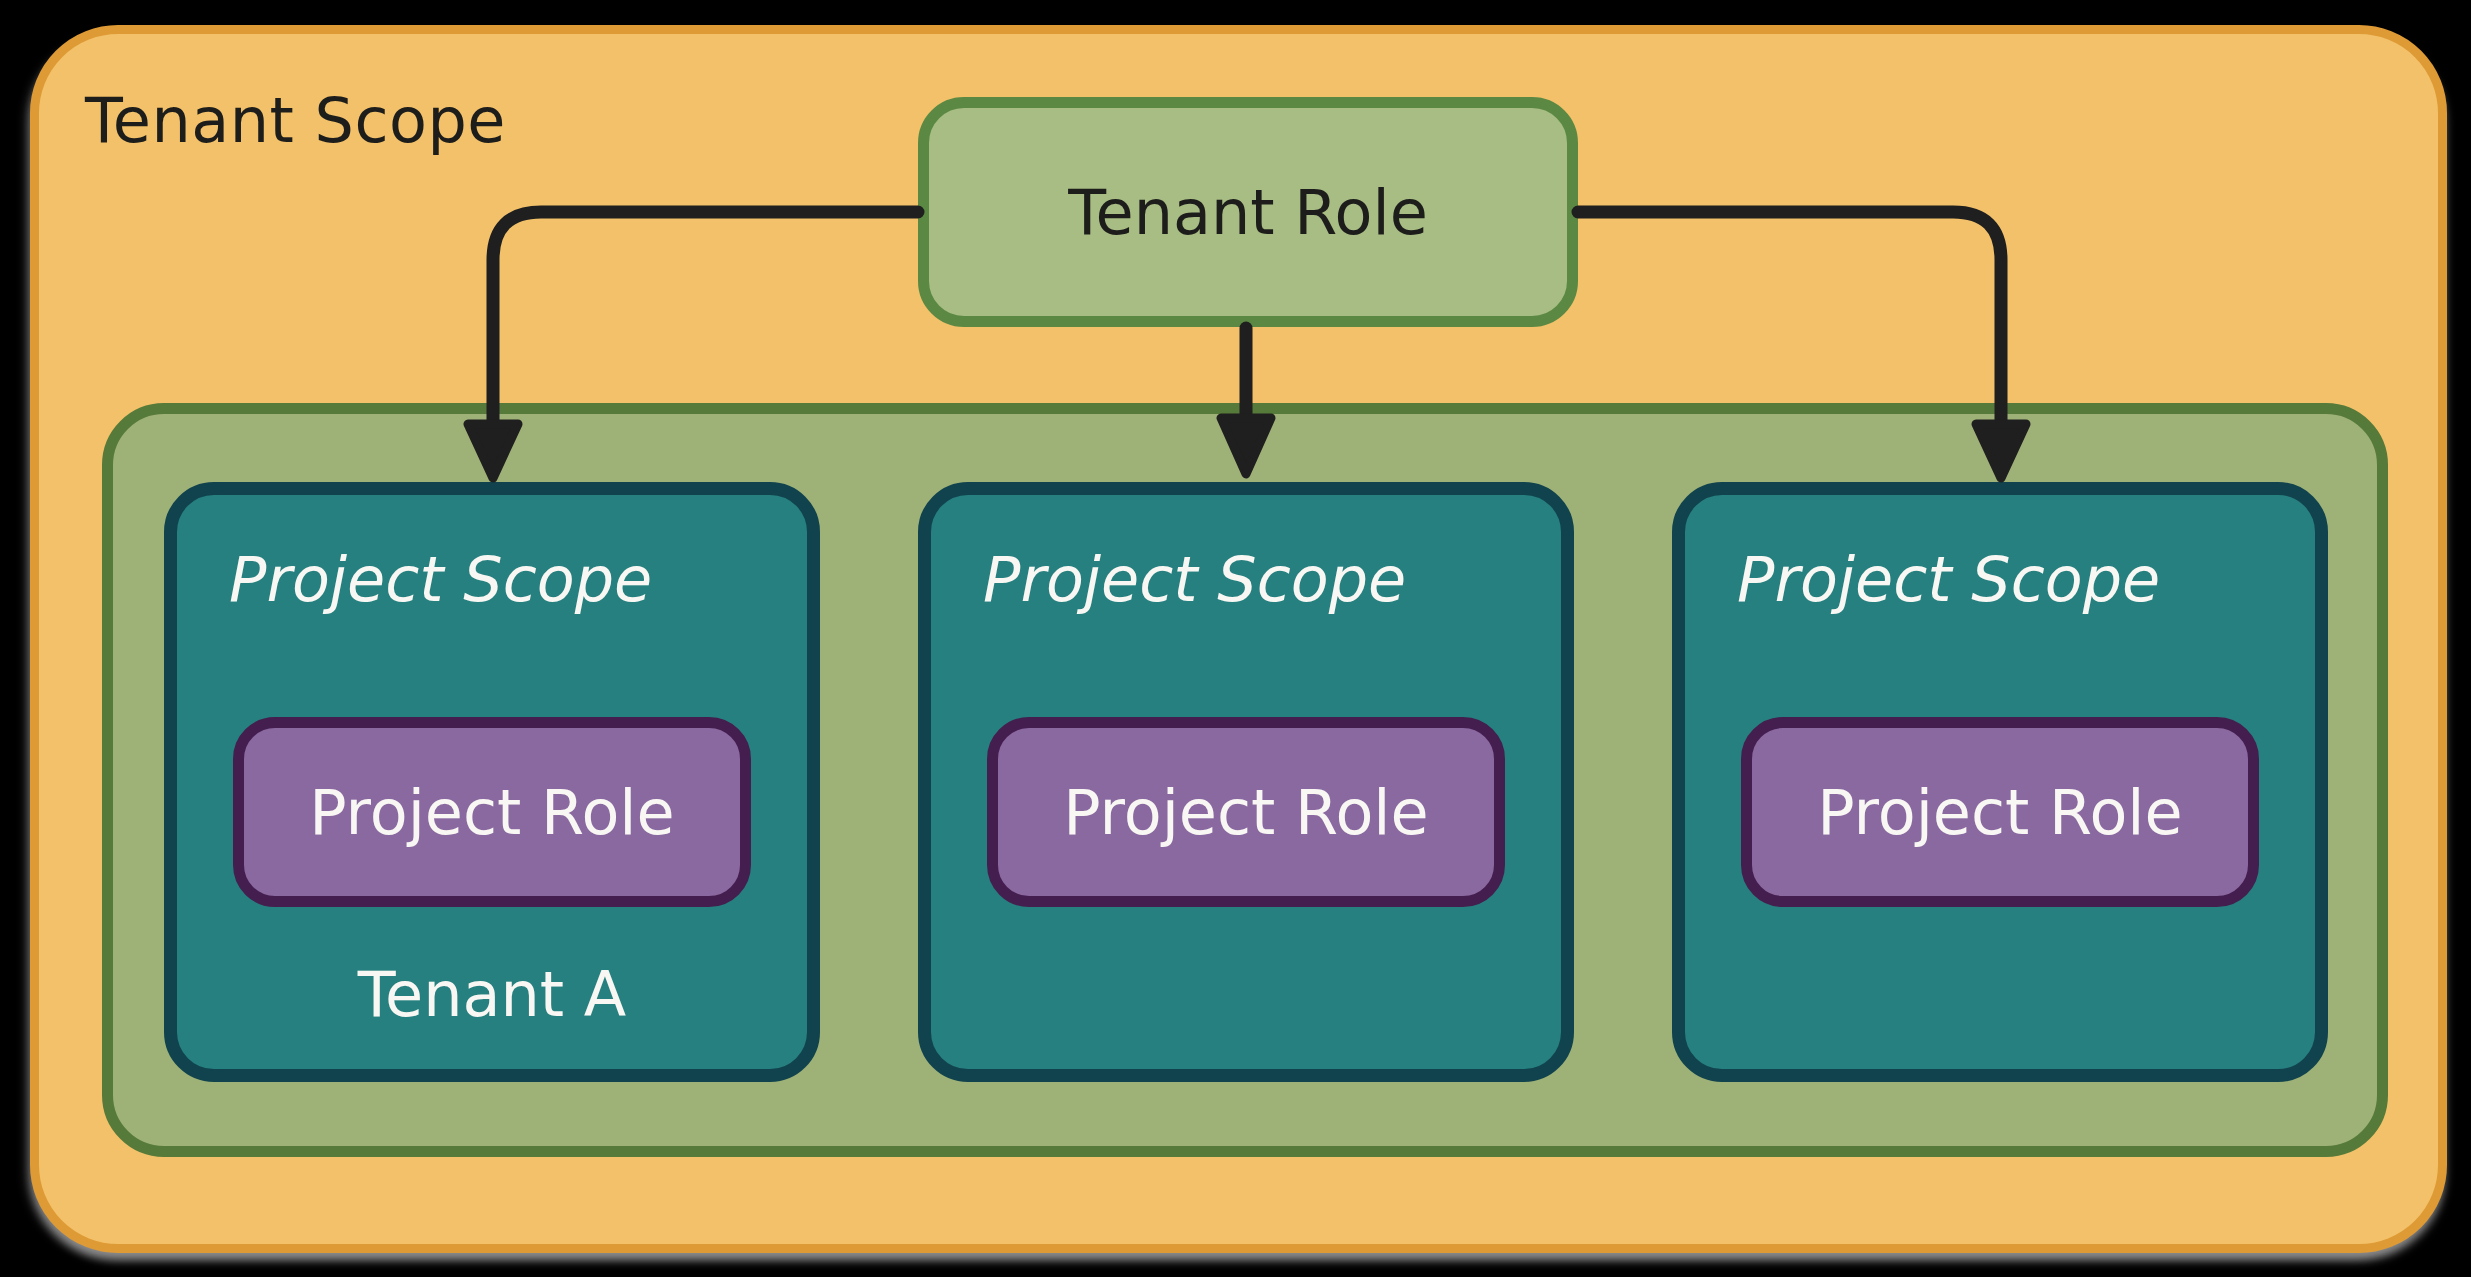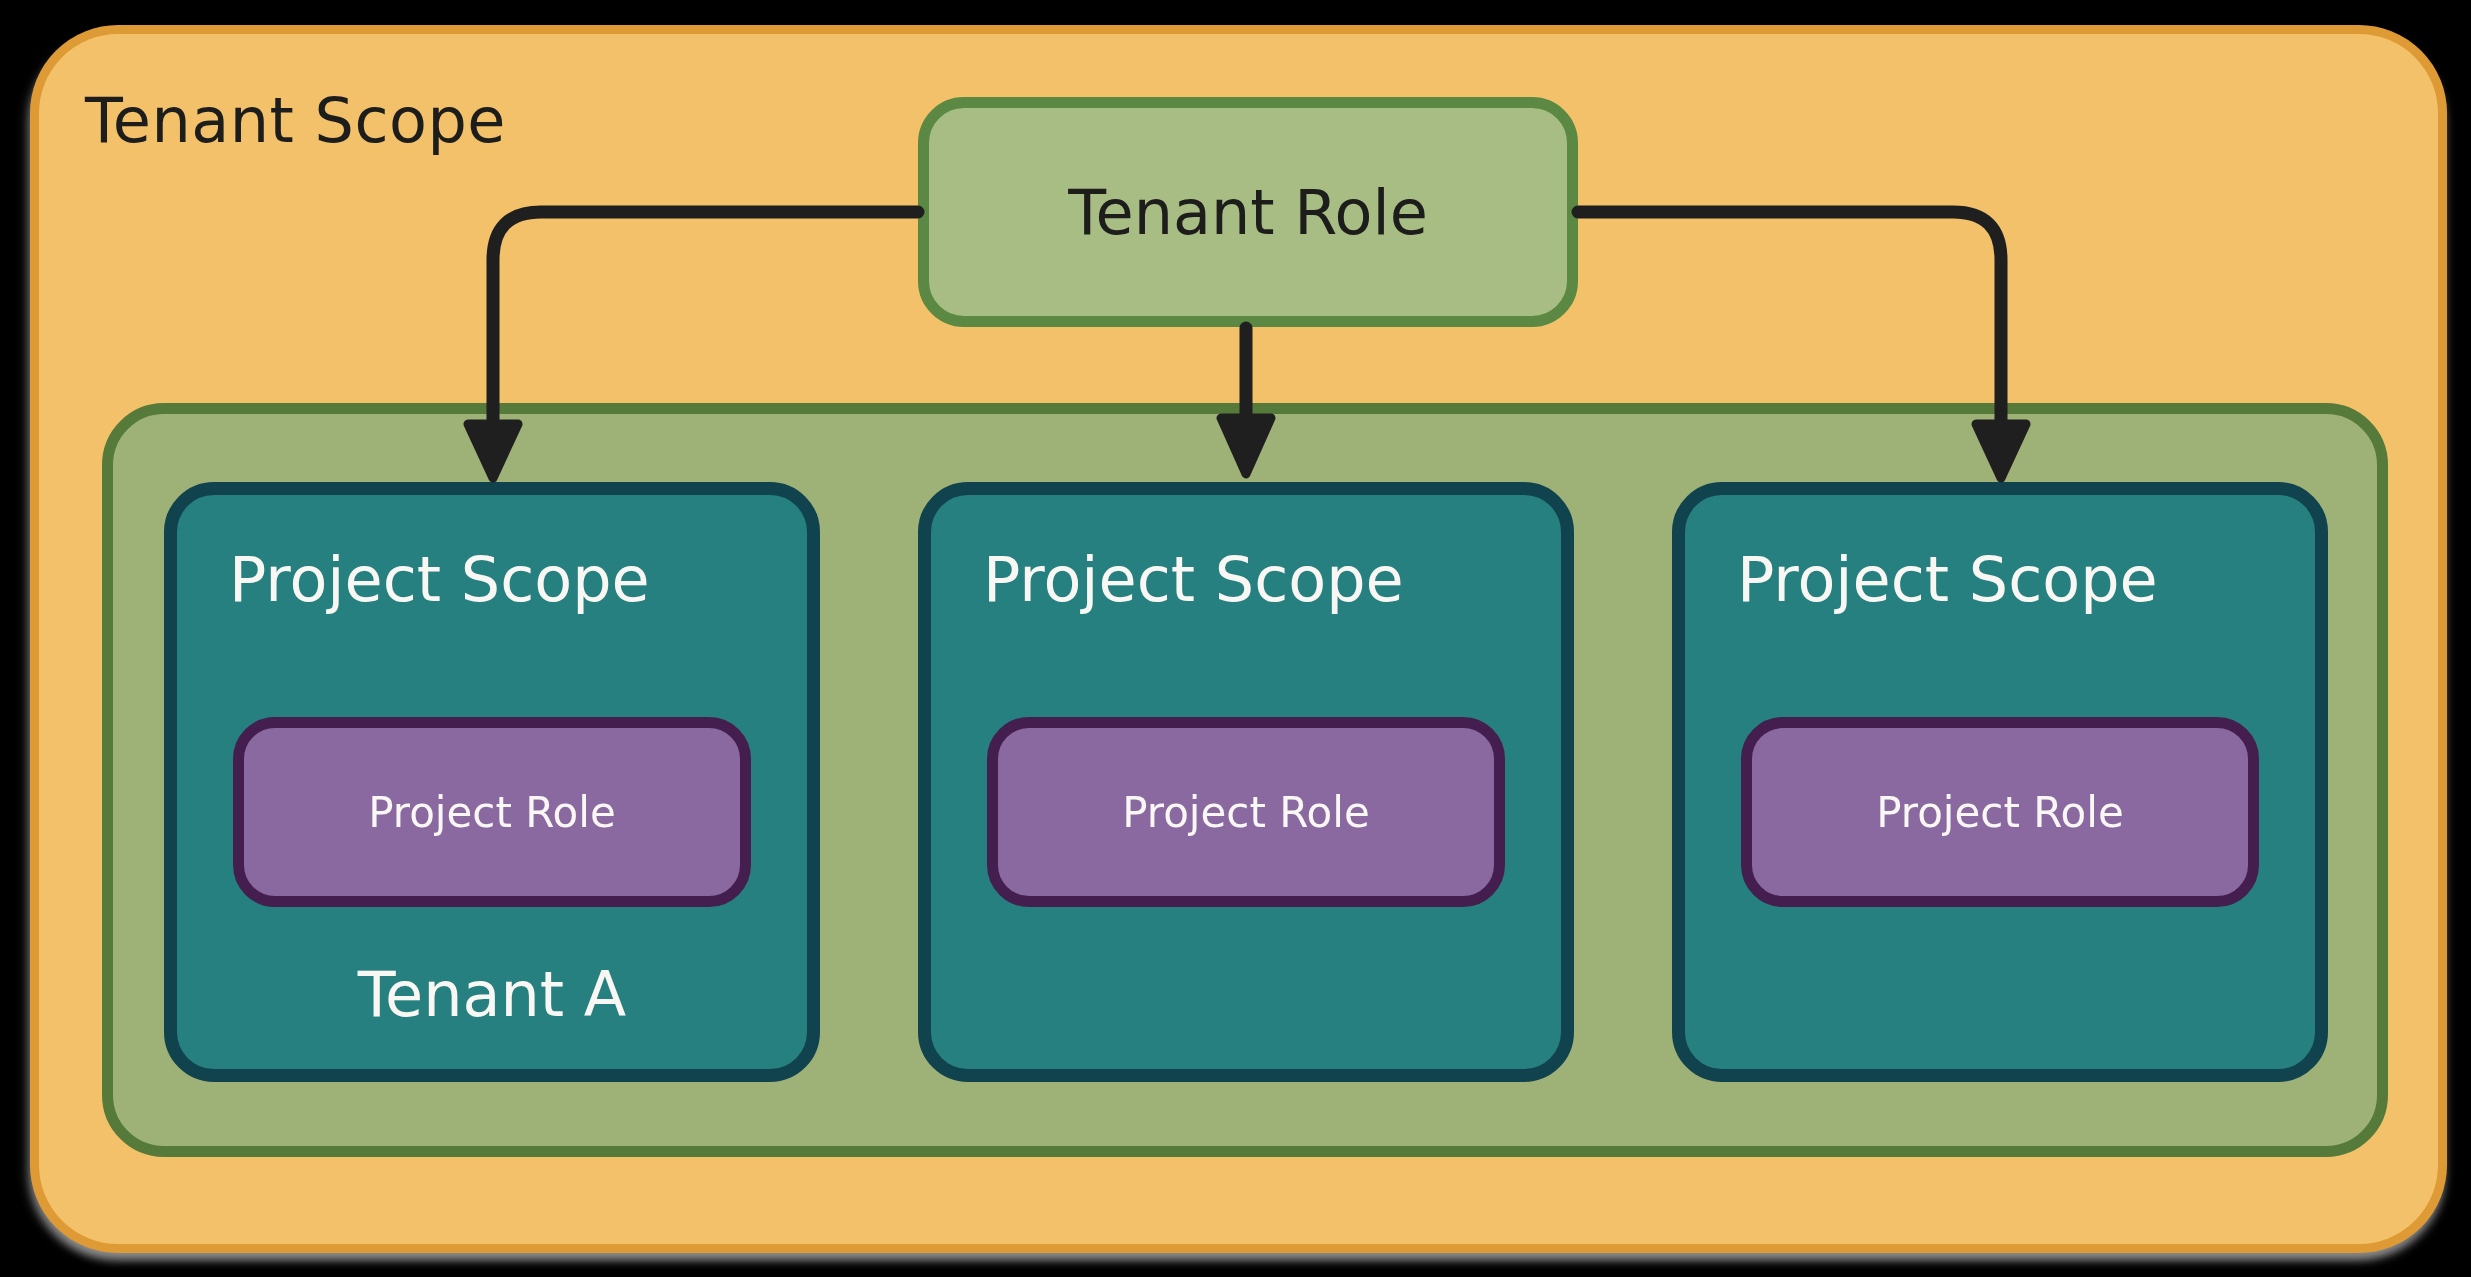--- a/index.html
+++ b/index.html
@@ -63,32 +63,33 @@
   .project-box.pos-a { left: 164px; }
   .project-box.pos-b { left: 918px; }
   .project-box.pos-c { left: 1672px; }
 
   .project-scope-label {
     position: absolute;
     left: 52px; top: 48px;
     font-size: 62px;
     color: var(--text-light, #F8F7F3);
     white-space: nowrap;
+    font-style: italic;
   }
   .project-role {
     position: absolute; box-sizing: border-box;
     left: 50%; transform: translateX(-50%);
     top: 222px; width: 518px; height: 190px;
     background: var(--project-role-fill, #8A68A0);
     border: 11px solid var(--project-role-border, #441E4F);
     border-radius: 42px;
     display: flex; align-items: center; justify-content: center;
   }
   .project-role-text {
-    font-size: 42px;
+    font-size: 62px;
     color: var(--text-light, #F8F7F3);
     white-space: nowrap;
   }
   .project-name {
     position: absolute;
     left: 0; right: 0; bottom: 38px;
     text-align: center;
     font-size: 62px;
     color: var(--text-light, #F8F7F3);
     white-space: nowrap;

